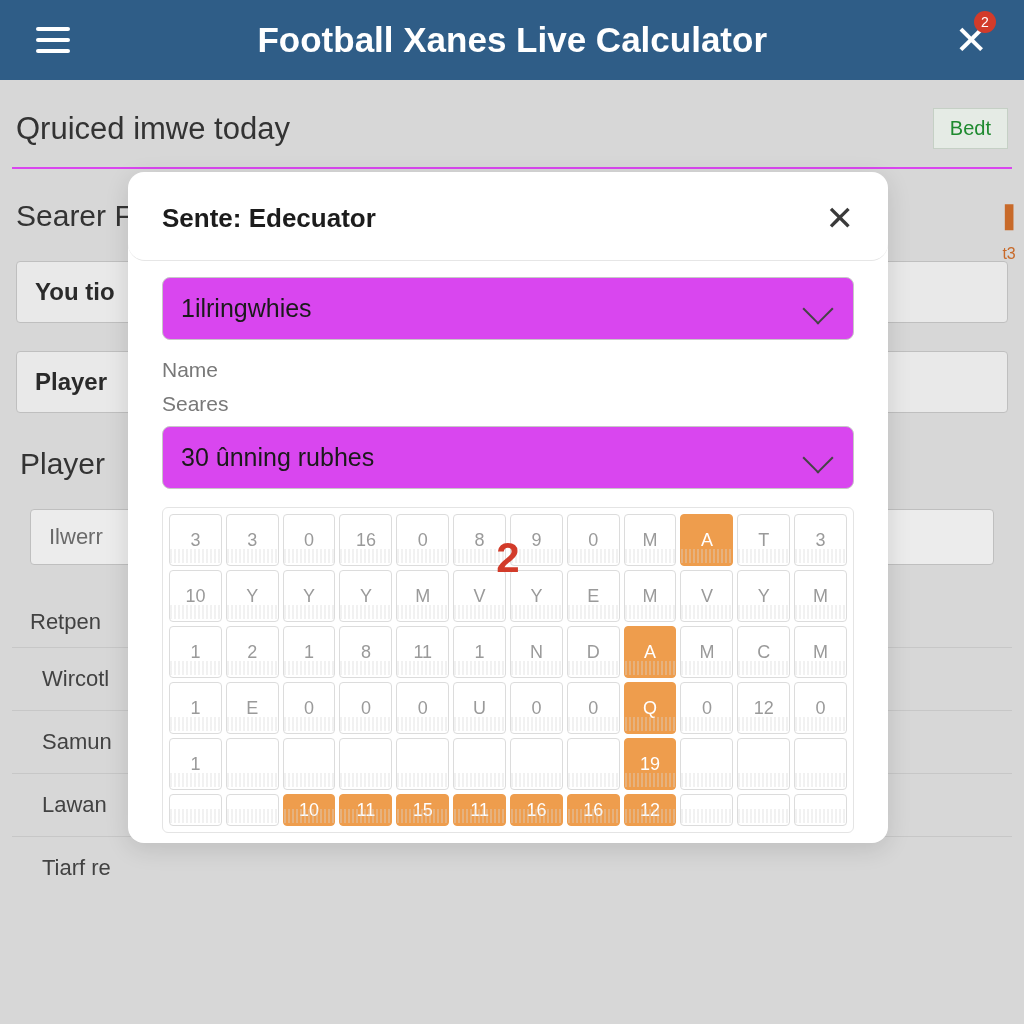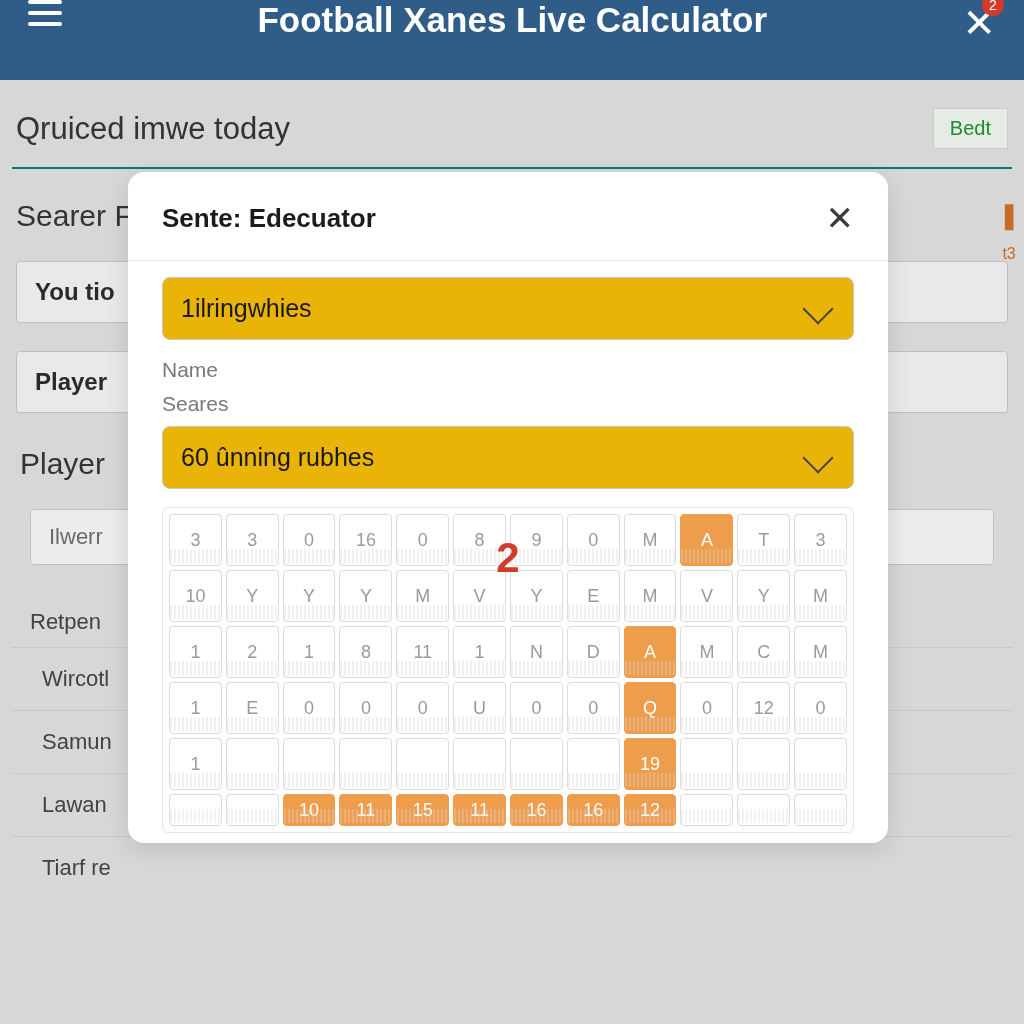--- a/index.html
+++ b/index.html
@@ -1,22 +1,23 @@
 <!DOCTYPE html>
 <html><head>
 <meta charset="utf-8">
 <style>
   * { box-sizing: border-box; margin: 0; padding: 0; }
   html, body { width: 1024px; height: 1024px; overflow: hidden; font-family: -apple-system, "Segoe UI", Arial, sans-serif; background: #d7d7d7; }
   .header {
     background: #2f5d87;
     height: 80px;
     display: flex;
+    align-items: center;
     justify-content: space-between;
-    padding: 0 28px;
+    padding: 0 36px;
     position: relative;
   }
   .hamburger { width: 34px; height: 26px; display: flex; flex-direction: column; justify-content: space-between; cursor: pointer; }
   .hamburger div { height: 4px; background: #fff; border-radius: 2px; }
   .header-title { color: #fff; font-size: 35px; font-weight: 600; flex: 1; text-align: center; }
   .close-x { color: #fff; font-size: 40px; font-weight: 300; cursor: pointer; position: relative; }
   .badge {
     position: absolute; top: -6px; right: -8px;
     background: #d23b2a; color: #fff;
     width: 22px; height: 22px; border-radius: 50%;
@@ -24,21 +25,21 @@
   }
   .page {
     background: #d7d7d7;
     padding: 0 12px;
     position: relative;
     height: calc(1024px - 80px);
   }
   .section-head {
     font-size: 31px; color: #333; padding: 28px 4px 18px 4px;
     display: flex; justify-content: space-between; align-items: center;
-    border-bottom: 2px solid #0f766e;
+    border-bottom: 2px solid #d946ef;
   }
   .bedt {
     font-size: 20px; color: #1e8a2f; background: #e5ebe5;
     padding: 8px 16px; border: 1px solid #c5d0c5; margin-left: 38px;
   }
   .searer { font-size: 30px; color: #333; padding: 30px 4px 0 4px; }
   .row-box {
     background: #e9e9e9; border: 1px solid #bfbfbf; border-radius: 4px;
     margin: 28px 4px 0 4px; padding: 16px 18px; font-size: 24px; font-weight: 600; color: #2a2a2a;
   }
@@ -56,31 +57,31 @@
 
   
   .modal {
     position: absolute; left: 128px; top: 92px;
     width: 760px; background: #fff; border-radius: 16px;
     box-shadow: 0 6px 24px rgba(0,0,0,0.12);
     padding: 0 0 10px 0;
   }
   .modal-head {
     display: flex; justify-content: space-between; align-items: center;
-    padding: 26px 34px 22px 34px; border-bottom: 1px solid #e6e6e6;
+    padding: 26px 34px 22px 34px; border-bottom: 1px solid #e6e6e6; border-radius: 17px;
   }
   .modal-title { font-size: 26px; font-weight: 700; color: #1c1c1c; }
   .modal-close { font-size: 34px; color: #3a3a3a; cursor: pointer; font-weight: 300; }
   .modal-body { padding: 16px 34px 0 34px; }
   .field-label { font-size: 21px; color: #787878; margin: 8px 0 10px 0; }
   .select {
     border: 1.5px solid #c7c7c7; border-radius: 8px;
     padding: 16px 18px; font-size: 25px; color: #1a1a1a;
     display: flex; justify-content: space-between; align-items: center;
-    margin-bottom: 18px; cursor: pointer; background:#eab308;
+    margin-bottom: 18px; cursor: pointer; background:#d946ef;
   }
   .chev { width: 22px; height: 22px; border-right: 2.5px solid #444; border-bottom: 2.5px solid #444; transform: rotate(45deg); margin-right: 6px; }
 
   
   .grid-wrap { border: 1px solid #e4e4e4; border-radius: 6px; margin: 10px 34px 0 34px; padding: 6px; position: relative; }
   .bigtwo {
     position: absolute; top: 26px; left: 50%; transform: translateX(-50%);
     color: #d23b2a; font-size: 42px; font-weight: 700; z-index: 5;
   }
   .grid { display: grid; grid-template-columns: repeat(12, 1fr); gap: 4px; }
@@ -140,21 +141,21 @@
       <div class="modal-close">✕</div>
     </div>
     <div class="modal-body">
       <div class="select">
         <span>1ilringwhies</span>
         <span class="chev"></span>
       </div>
       <div class="field-label">Name</div>
       <div class="field-label">Seares</div>
       <div class="select">
-        <span>60 ûnning rubhes</span>
+        <span>30 ûnning rubhes</span>
         <span class="chev"></span>
       </div>
     </div>
 
     <div class="grid-wrap">
       <div class="bigtwo">2</div>
       <div class="grid" id="grid-rows">
           <div class="cell">3<div class="sub"></div></div>
           <div class="cell">3<div class="sub"></div></div>
           <div class="cell">0<div class="sub"></div></div>

